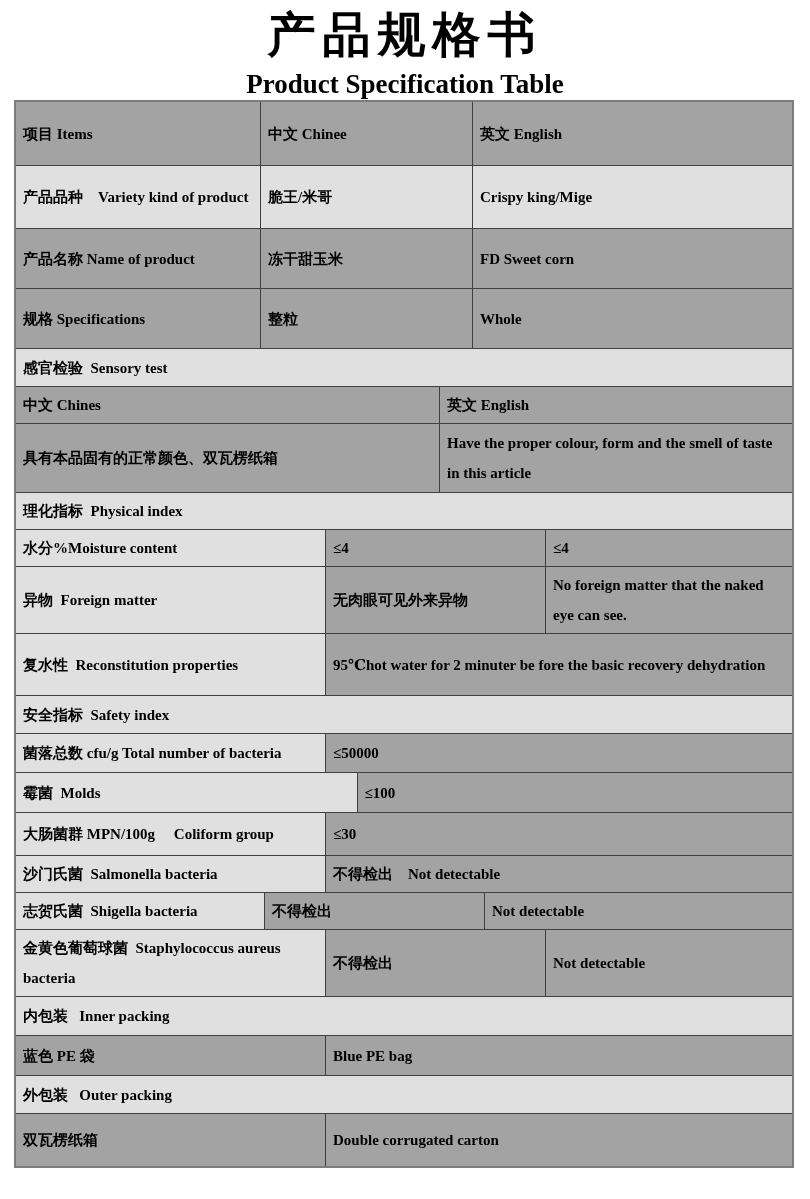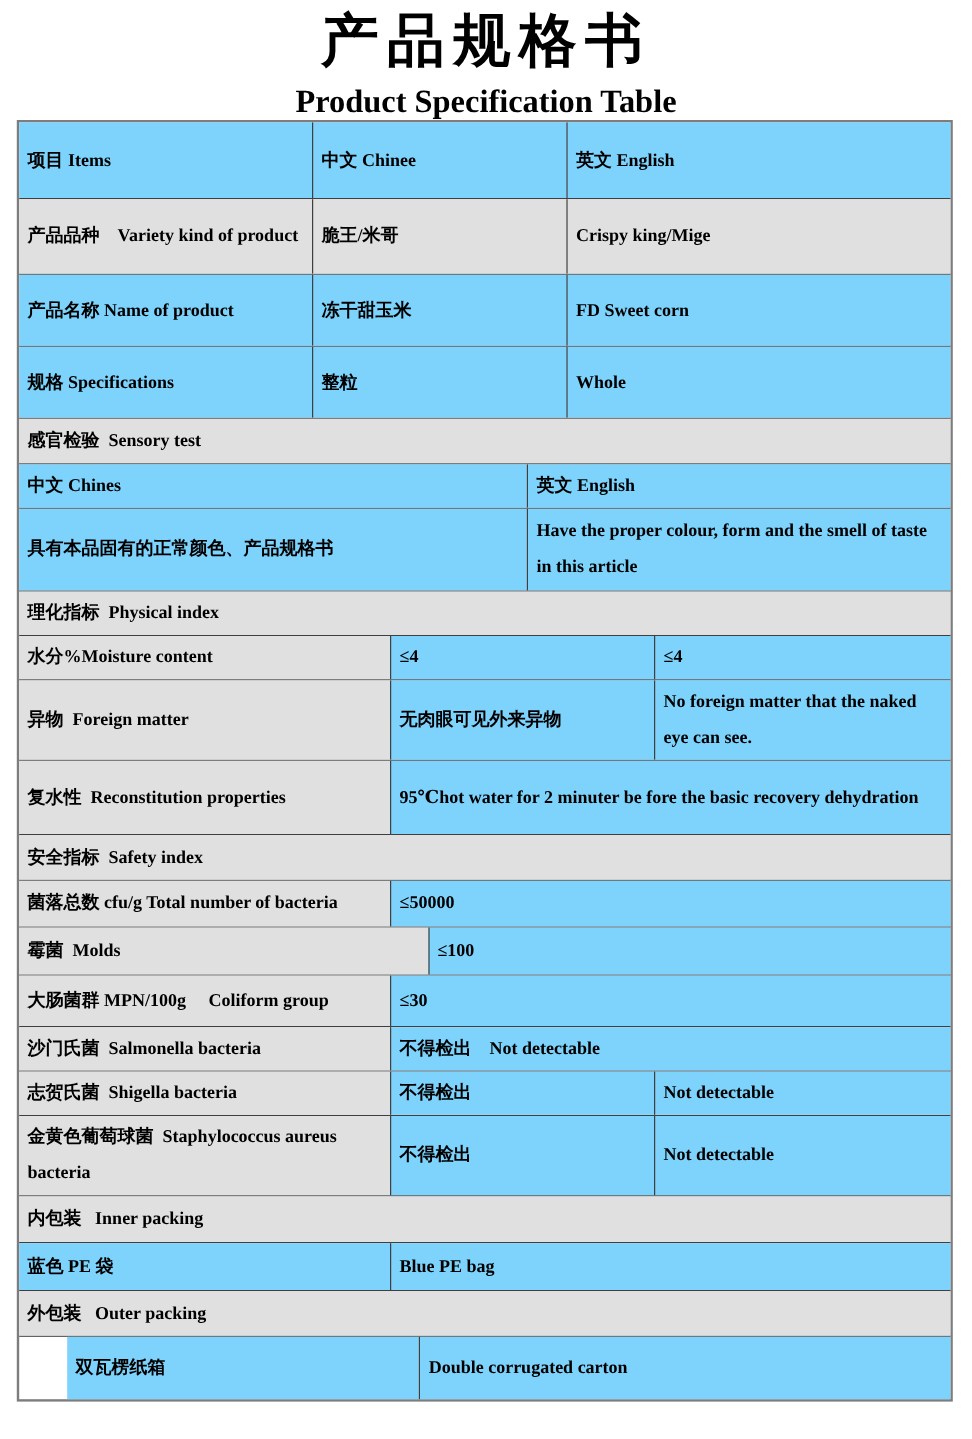--- a/index.html
+++ b/index.html
@@ -45,21 +45,21 @@
   .cell {
     display: flex;
     align-items: center;
     box-sizing: border-box;
     padding: 3px 7px;
     font-size: 15px;
     font-weight: bold;
     line-height: 30px;
     white-space: pre-wrap;
     word-break: break-word;
-    background: #7dd3fc;
+    background: #a3a3a3;
   }
   .cell + .cell { border-left: 1px solid #3f3f3f; }
   .cell.shaded { background: #e0e0e0; }
   .cell.grow { flex: 1 1 auto; }
 </style>
 </head>
 <body>
 
 <div class="page">
   <h1 class="title-zh">产品规格书</h1>
@@ -86,21 +86,21 @@
         <div class="cell grow" style="width: 320px;"><span>Whole</span></div>
       </div>
       <div class="row" style="min-height: 38px;">
         <div class="cell shaded grow" style="width: 776px;"><span>感官检验  Sensory test</span></div>
       </div>
       <div class="row" style="min-height: 37px; text-align: center;">
         <div class="cell" style="width: 423px;"><span>中文 Chines</span></div>
         <div class="cell grow" style="width: 353px;"><span>英文 English</span></div>
       </div>
       <div class="row" style="min-height: 69px;">
-        <div class="cell" style="width: 423px;"><span>具有本品固有的正常颜色、产品规格书</span></div>
+        <div class="cell" style="width: 423px;"><span>具有本品固有的正常颜色、双瓦楞纸箱</span></div>
         <div class="cell grow" style="width: 353px;"><span>Have the proper colour, form and the smell of taste in this article</span></div>
       </div>
       <div class="row" style="min-height: 36px;">
         <div class="cell shaded grow" style="width: 776px;"><span>理化指标  Physical index</span></div>
       </div>
       <div class="row" style="min-height: 30px;">
         <div class="cell shaded" style="width: 309px;"><span>水分%Moisture content</span></div>
         <div class="cell" style="width: 220px;"><span>≤4</span></div>
         <div class="cell grow" style="width: 247px;"><span>≤4</span></div>
       </div>
@@ -126,37 +126,37 @@
       </div>
       <div class="row" style="min-height: 43px;">
         <div class="cell shaded" style="width: 309px;"><span>大肠菌群 MPN/100g     Coliform group</span></div>
         <div class="cell grow" style="width: 467px;"><span>≤30</span></div>
       </div>
       <div class="row" style="min-height: 37px;">
         <div class="cell shaded" style="width: 309px;"><span>沙门氏菌  Salmonella bacteria</span></div>
         <div class="cell grow" style="width: 467px;"><span>不得检出    Not detectable</span></div>
       </div>
       <div class="row" style="min-height: 36px;">
-        <div class="cell shaded" style="width: 309px;"><span>志贺氏菌  Shigella bacteria</span></div>
+        <div class="cell shaded" style="width: 248px;"><span>志贺氏菌  Shigella bacteria</span></div>
         <div class="cell" style="width: 220px;"><span>不得检出</span></div>
         <div class="cell grow" style="width: 247px;"><span>Not detectable</span></div>
       </div>
       <div class="row" style="min-height: 60px;">
         <div class="cell shaded" style="width: 309px;"><span>金黄色葡萄球菌  Staphylococcus aureus bacteria</span></div>
         <div class="cell" style="width: 220px;"><span>不得检出</span></div>
         <div class="cell grow" style="width: 247px;"><span>Not detectable</span></div>
       </div>
       <div class="row" style="min-height: 39px;">
         <div class="cell shaded grow" style="width: 776px;"><span>内包装   Inner packing</span></div>
       </div>
       <div class="row" style="min-height: 40px;">
         <div class="cell" style="width: 309px;"><span>蓝色 PE 袋</span></div>
         <div class="cell grow" style="width: 467px;"><span>Blue PE bag</span></div>
       </div>
       <div class="row" style="min-height: 38px;">
         <div class="cell shaded grow" style="width: 776px;"><span>外包装   Outer packing</span></div>
       </div>
-      <div class="row" style="min-height: 53px; padding-left: 40px;">
+      <div class="row" style="min-height: 53px;">
         <div class="cell" style="width: 309px;"><span>双瓦楞纸箱</span></div>
         <div class="cell grow" style="width: 467px;"><span>Double corrugated carton</span></div>
       </div>
     </div>
 </div>
 
 </body></html>

